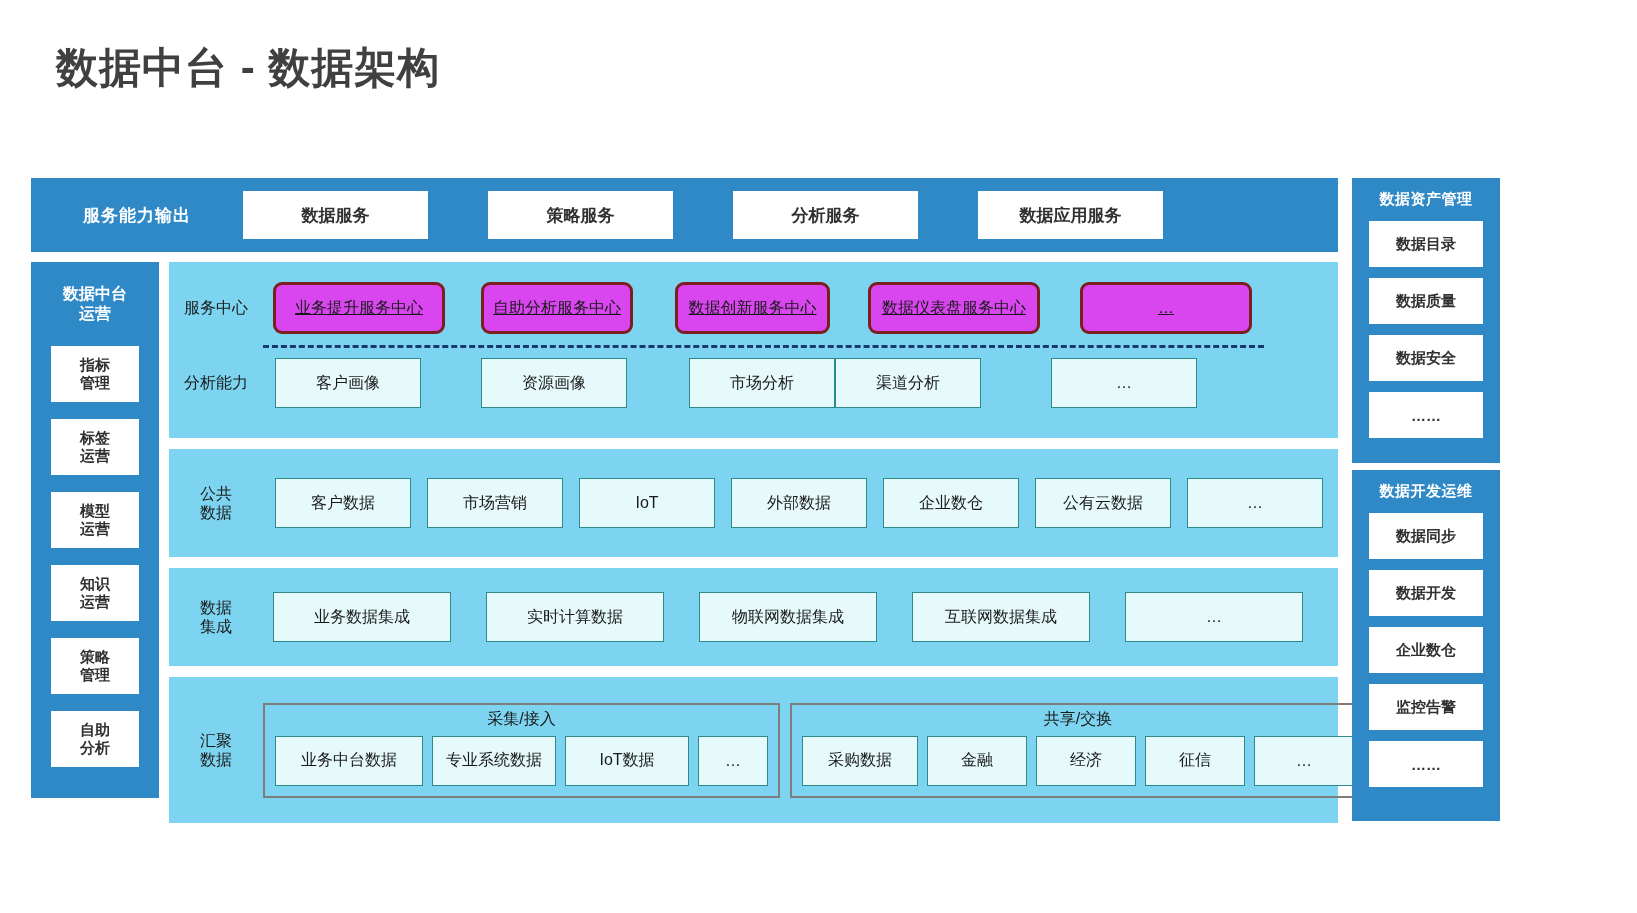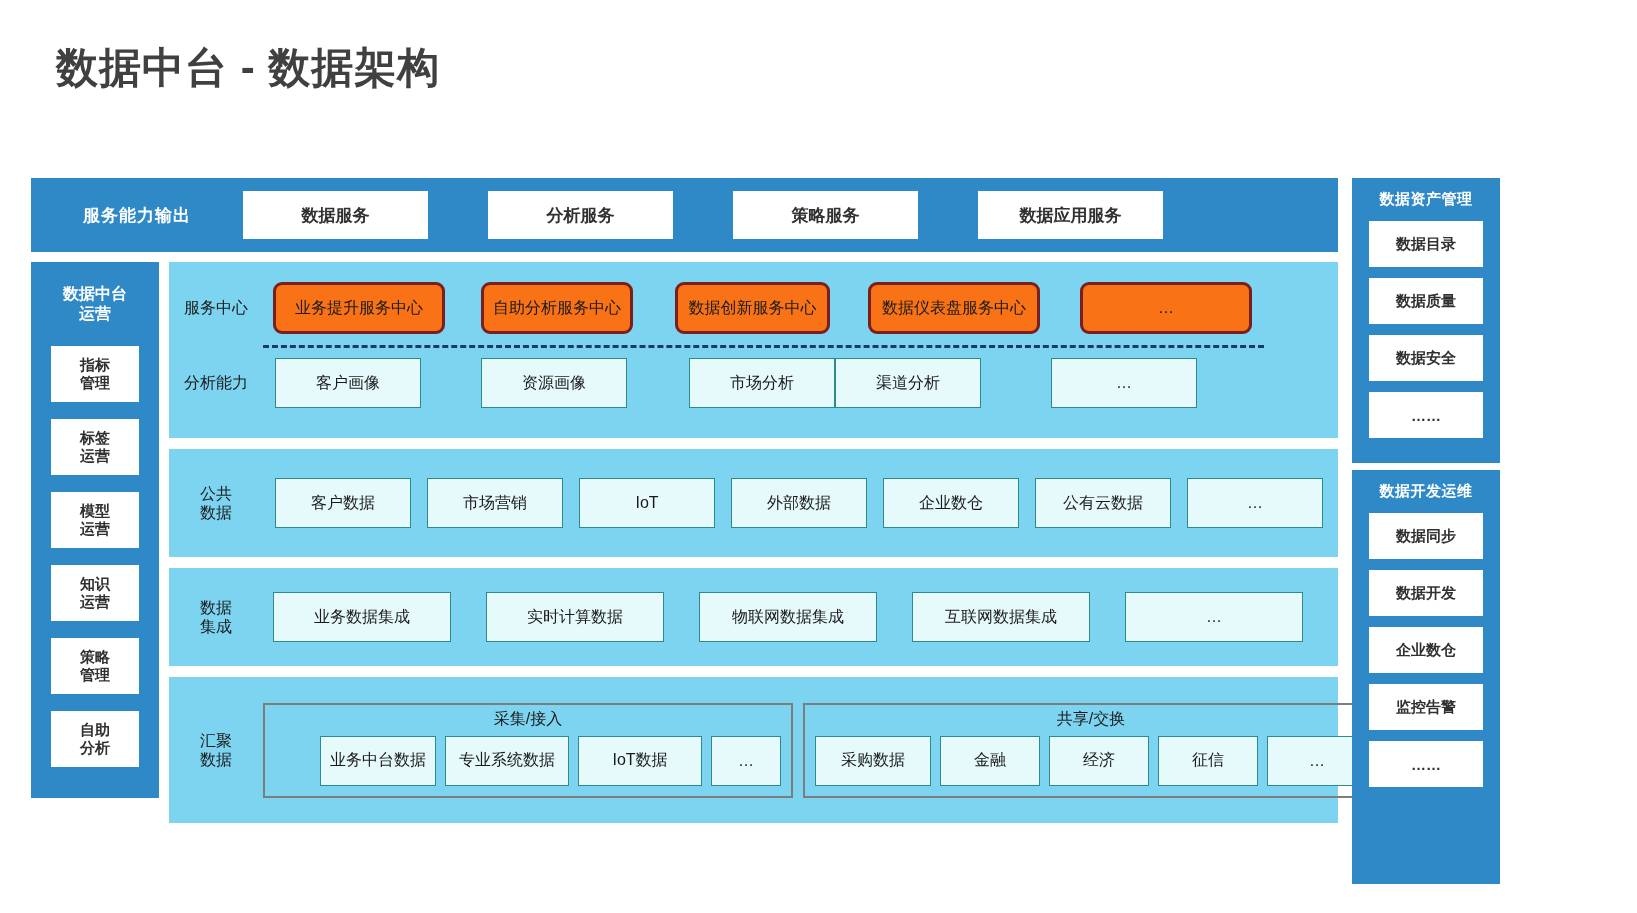--- a/index.html
+++ b/index.html
@@ -77,26 +77,26 @@
   .row { display: flex; align-items: center; }
   .row-label {
     flex: 0 0 94px; width: 94px;
     font-size: 16px; color: #1a1a1a; text-align: center;
     line-height: 1.2;
   }
   .row-items { flex: 1; display: flex; align-items: center; }
 
   .svc-center-row { height: 64px; }
   .svc-center-box {
-    background: #f97316;
+    background: #d946ef;
     border: 3px solid #7B1E1E;
     border-radius: 9px;
     height: 52px;
     display: flex; align-items: center; justify-content: center;
-    font-size: 16px; color: #1a1a1a; white-space: nowrap;
+    font-size: 16px; color: #1a1a1a; white-space: nowrap; text-decoration: underline;
   }
   .divider-dashed {
     border-top: 3px dashed #1a3a6b;
     margin: 5px 0 6px 94px;
     width: 1001px;
   }
   .ability-row { height: 58px; }
   .lt-box {
     background: #E6FAFB;
     border: 1px solid #2E8B8B;
@@ -135,21 +135,21 @@
 
   
   .right-panel {
     position: absolute;
     background: #3089C7;
     width: 148px;
     display: flex; flex-direction: column; align-items: center;
     padding-top: 12px;
   }
   .rp-asset { left: 1352px; top: 178px; height: 285px; }
-  .rp-devops { left: 1352px; top: 470px; height: 414px; }
+  .rp-devops { left: 1352px; top: 470px; height: 351px; }
   .rp-title {
     color: #ffffff; font-size: 15px; font-weight: bold;
     margin-bottom: 12px; letter-spacing: 0.5px; white-space: nowrap;
   }
   .rp-item {
     width: 114px; height: 46px; margin-bottom: 11px;
     background: #ffffff; color: #303030;
     font-size: 15px; font-weight: bold;
     display: flex; align-items: center; justify-content: center;
     white-space: nowrap;
@@ -161,22 +161,22 @@
 <div id="root">
 
   <div class="page-title">数据中台 - 数据架构</div>
 
   <div class="diagram">
 
     <div class="svc-bar">
       <div class="svc-bar-label">服务能力输出</div>
       <div class="svc-chips" id="svc-chips">
           <div class="svc-chip">数据服务</div>
+          <div class="svc-chip">策略服务</div>
           <div class="svc-chip">分析服务</div>
-          <div class="svc-chip">策略服务</div>
           <div class="svc-chip">数据应用服务</div>
         </div>
     </div>
 
     <div class="ops-col">
       <div class="ops-title">
         <div>数据中台</div>
         <div>运营</div>
       </div>
       <div id="ops-items">
@@ -265,21 +265,21 @@
 
       <div class="band band-4">
         <div class="row-label">
           <div>汇聚</div>
           <div>数据</div>
         </div>
         <div class="group-wrap" id="agg-groups">
             <div class="group-box">
               <div class="group-title">采集/接入</div>
               <div class="group-items">
-                <div class="lt-box" style="width: 116px; margin-left: 45px;">业务中台数据</div>
+                <div class="lt-box" style="width: 148px;">业务中台数据</div>
                 <div class="lt-box" style="width: 124px;">专业系统数据</div>
                 <div class="lt-box" style="width: 124px;">IoT数据</div>
                 <div class="lt-box" style="width: 70px;">…</div>
               </div>
             </div>
             <div class="group-box">
               <div class="group-title">共享/交换</div>
               <div class="group-items">
                 <div class="lt-box" style="width: 116px;">采购数据</div>
                 <div class="lt-box" style="width: 100px;">金融</div>

